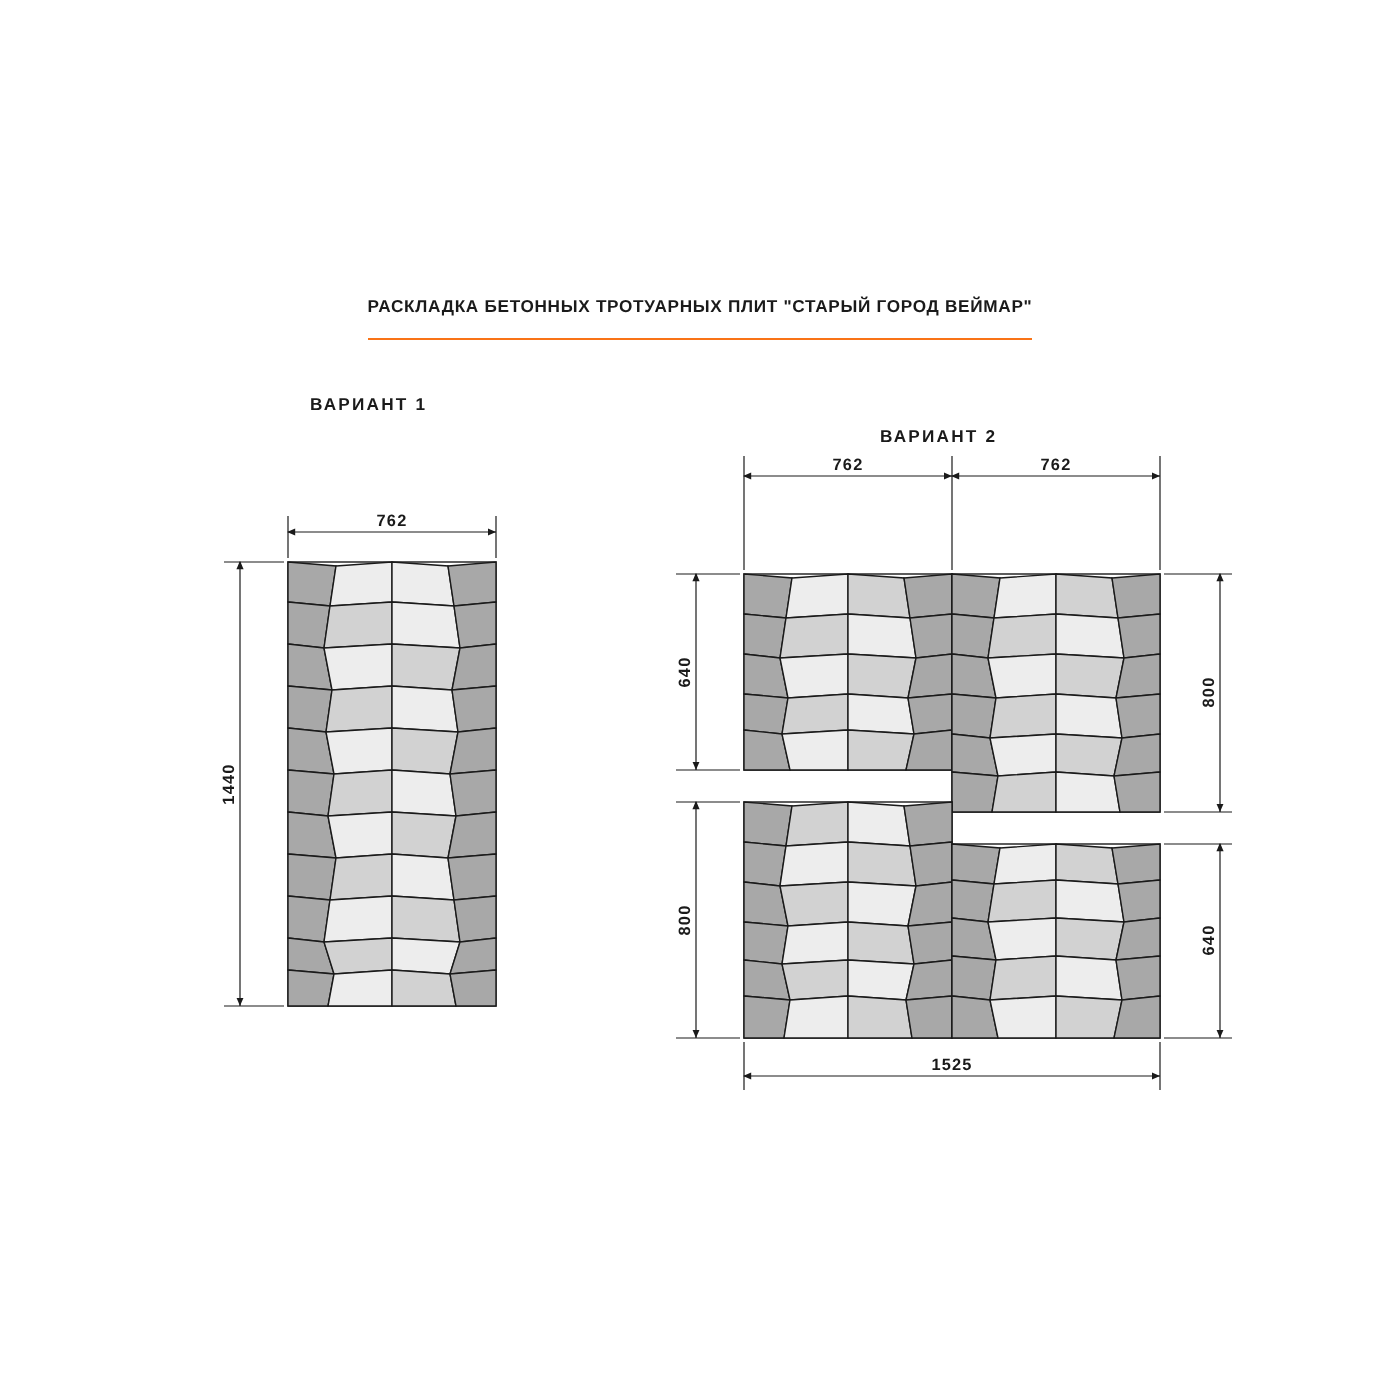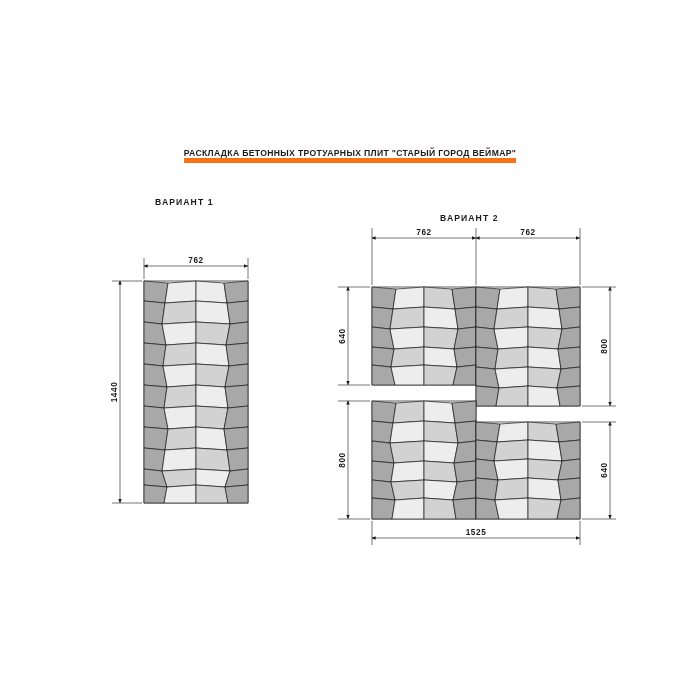--- a/index.html
+++ b/index.html
@@ -25,22 +25,22 @@
     left: 0;
     top: 148px;
     width: 700px;
     text-align: center;
     font-size: 8.6px;
     font-weight: bold;
     letter-spacing: 0.35px;
     text-transform: uppercase;
   }
   .title span.u {
-    border-bottom: 5px solid #f97316;
-    padding-bottom: 0;
+    border-bottom: 1px solid #f97316;
+    padding-bottom: 11px;
   }
   .variant-label {
     position: absolute;
     font-size: 8.6px;
     font-weight: bold;
     letter-spacing: 1.1px;
     text-transform: uppercase;
     white-space: nowrap;
   }
   #v1-label { left: 155px; top: 197px; }

